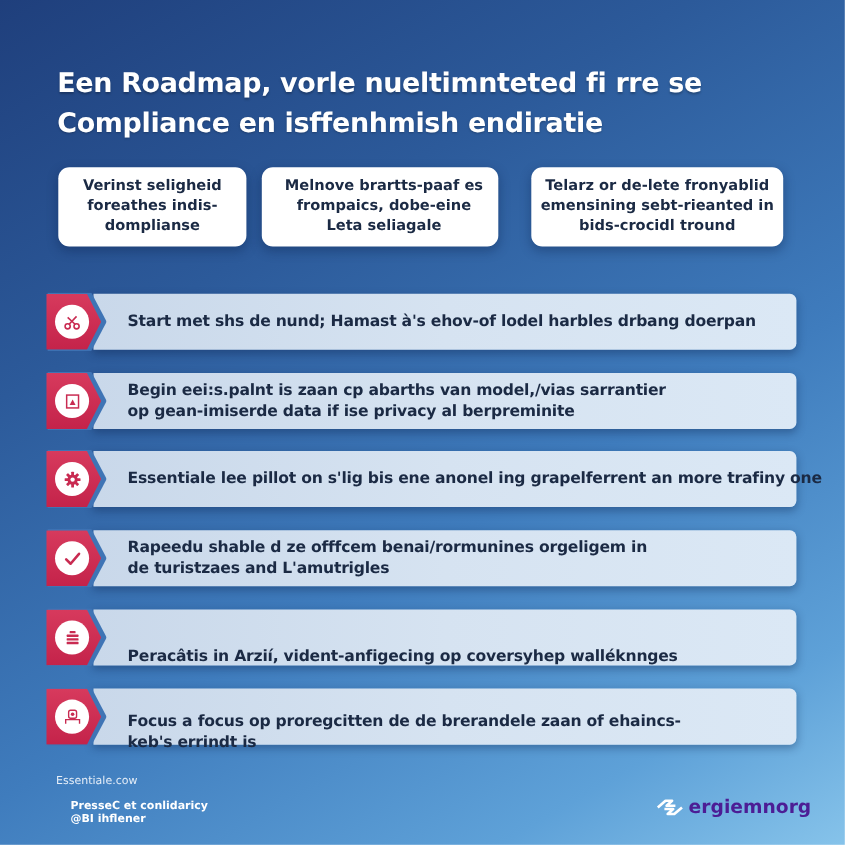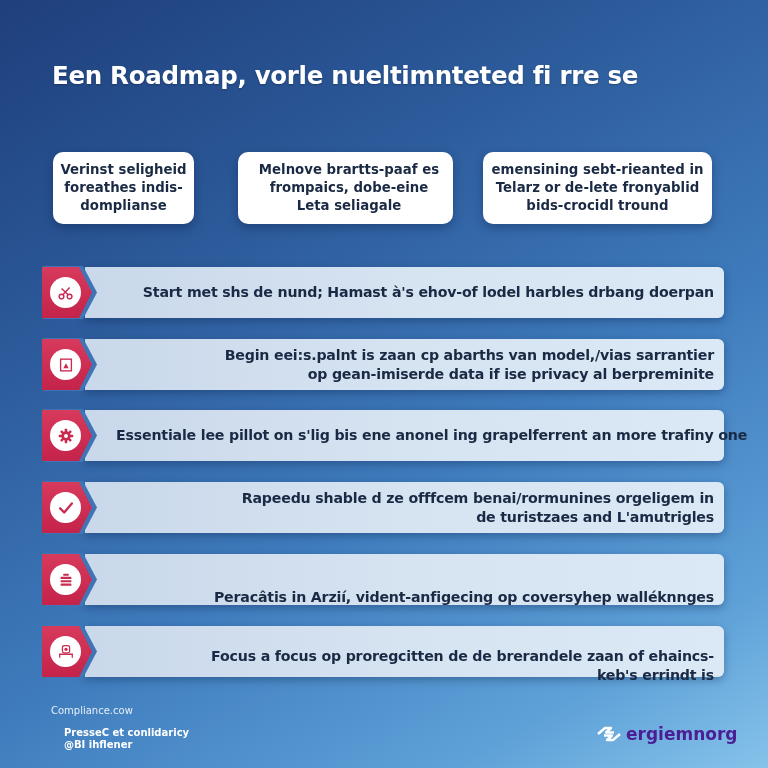--- a/index.html
+++ b/index.html
@@ -34,21 +34,20 @@
     position: absolute; left: 43px; top: 0; right: 0; bottom: 0;
     background: linear-gradient(90deg, #c9d8ea 0%, #d6e3f1 50%, #dbe8f5 100%);
     border-radius: 0 6px 6px 0;
     box-shadow: 0 3px 8px rgba(10,30,70,0.35);
   }
   .card-text {
     position: absolute; left: 74px; top: 0; bottom: 0; right: 10px;
     display: flex; flex-direction: column; justify-content: center;
     font-weight: bold; font-size: 14.2px; line-height: 19px; color: #1b2a44;
     letter-spacing: -0.2px;
-    text-align: right;
   }
   .card-text span { white-space: nowrap; }
   .badge {
     position: absolute; left: 0; top: 0; width: 50px; height: 51px;
     background: linear-gradient(180deg, #d73a5d 0%, #c4234a 100%);
     clip-path: polygon(0 0, 74% 0, 100% 50%, 74% 100%, 0 100%);
     z-index: 2;
   }
   .chev {
     position: absolute; left: 1px; top: -1px; width: 54px; height: 53px;
@@ -76,40 +75,41 @@
     display: flex; align-items: center; gap: 4px;
     color: #4c1d95; font-weight: bold; font-size: 17px;
   }
   .logo svg { width: 26px; height: 18px; }
 </style>
 </head>
 <body>
 
 <div class="title">
   <div>Een Roadmap, vorle nueltimnteted fi rre se</div>
-</div>
-
-<div class="box" style="left:53px; width:141px;text-align:center;">
+  <div>Compliance en isffenhmish endiratie</div>
+</div>
+
+<div class="box" style="left:53px; width:171px;text-align:center;">
   <div>
     <span>Verinst seligheid</span>
     <span>foreathes indis-</span>
     <span>domplianse</span>
   </div>
 </div>
 <div class="box" style="left:238px; width:215px;padding-left:15px;">
   <div>
     <span>Melnove brartts-paaf es</span>
     <span>frompaics, dobe-eine</span>
     <span>Leta seliagale</span>
   </div>
 </div>
 <div class="box" style="left:483px; width:229px;">
   <div>
+    <span>Telarz or de-lete fronyablid</span>
     <span>emensining sebt-rieanted in</span>
-    <span>Telarz or de-lete fronyablid</span>
     <span>bids-crocidl tround</span>
   </div>
 </div>
 
 <div class="row" style="top:267px;">
   <div class="chev"></div>
   <div class="badge"></div>
   <div class="badge-circle">
     <svg viewBox="0 0 20 20">
         <circle cx="5" cy="14" r="2.6" fill="none" stroke="#c92b51" stroke-width="1.6"></circle>
@@ -210,21 +210,21 @@
       </svg>
   </div>
   <div class="card">
     <div class="card-text" style="left:31px;margin-top:28px;">
       <span>Focus a focus op proregcitten de de brerandele zaan of ehaincs-</span>
       <span>keb's errindt is</span>
     </div>
   </div>
 </div>
 
-<div class="footer-site">Compliance.cow</div>
+<div class="footer-site">Essentiale.cow</div>
 <div class="footer-line" style="top:727px;">PresseC et conlidaricy</div>
 <div class="footer-line" style="top:739px;">@BI ihflener</div>
 
 <div class="logo">
   <svg viewBox="0 0 26 18">
     <path d="M2 9 L9 3 L15 3 L10 7.5 L18 7.5" fill="none" stroke="#ffffff" stroke-width="2.4" stroke-linejoin="round"></path>
     <path d="M24 9 L17 15 L11 15 L16 10.5 L8 10.5" fill="none" stroke="#ffffff" stroke-width="2.4" stroke-linejoin="round"></path>
   </svg>
   <span>ergiemnorg</span>
 </div>

